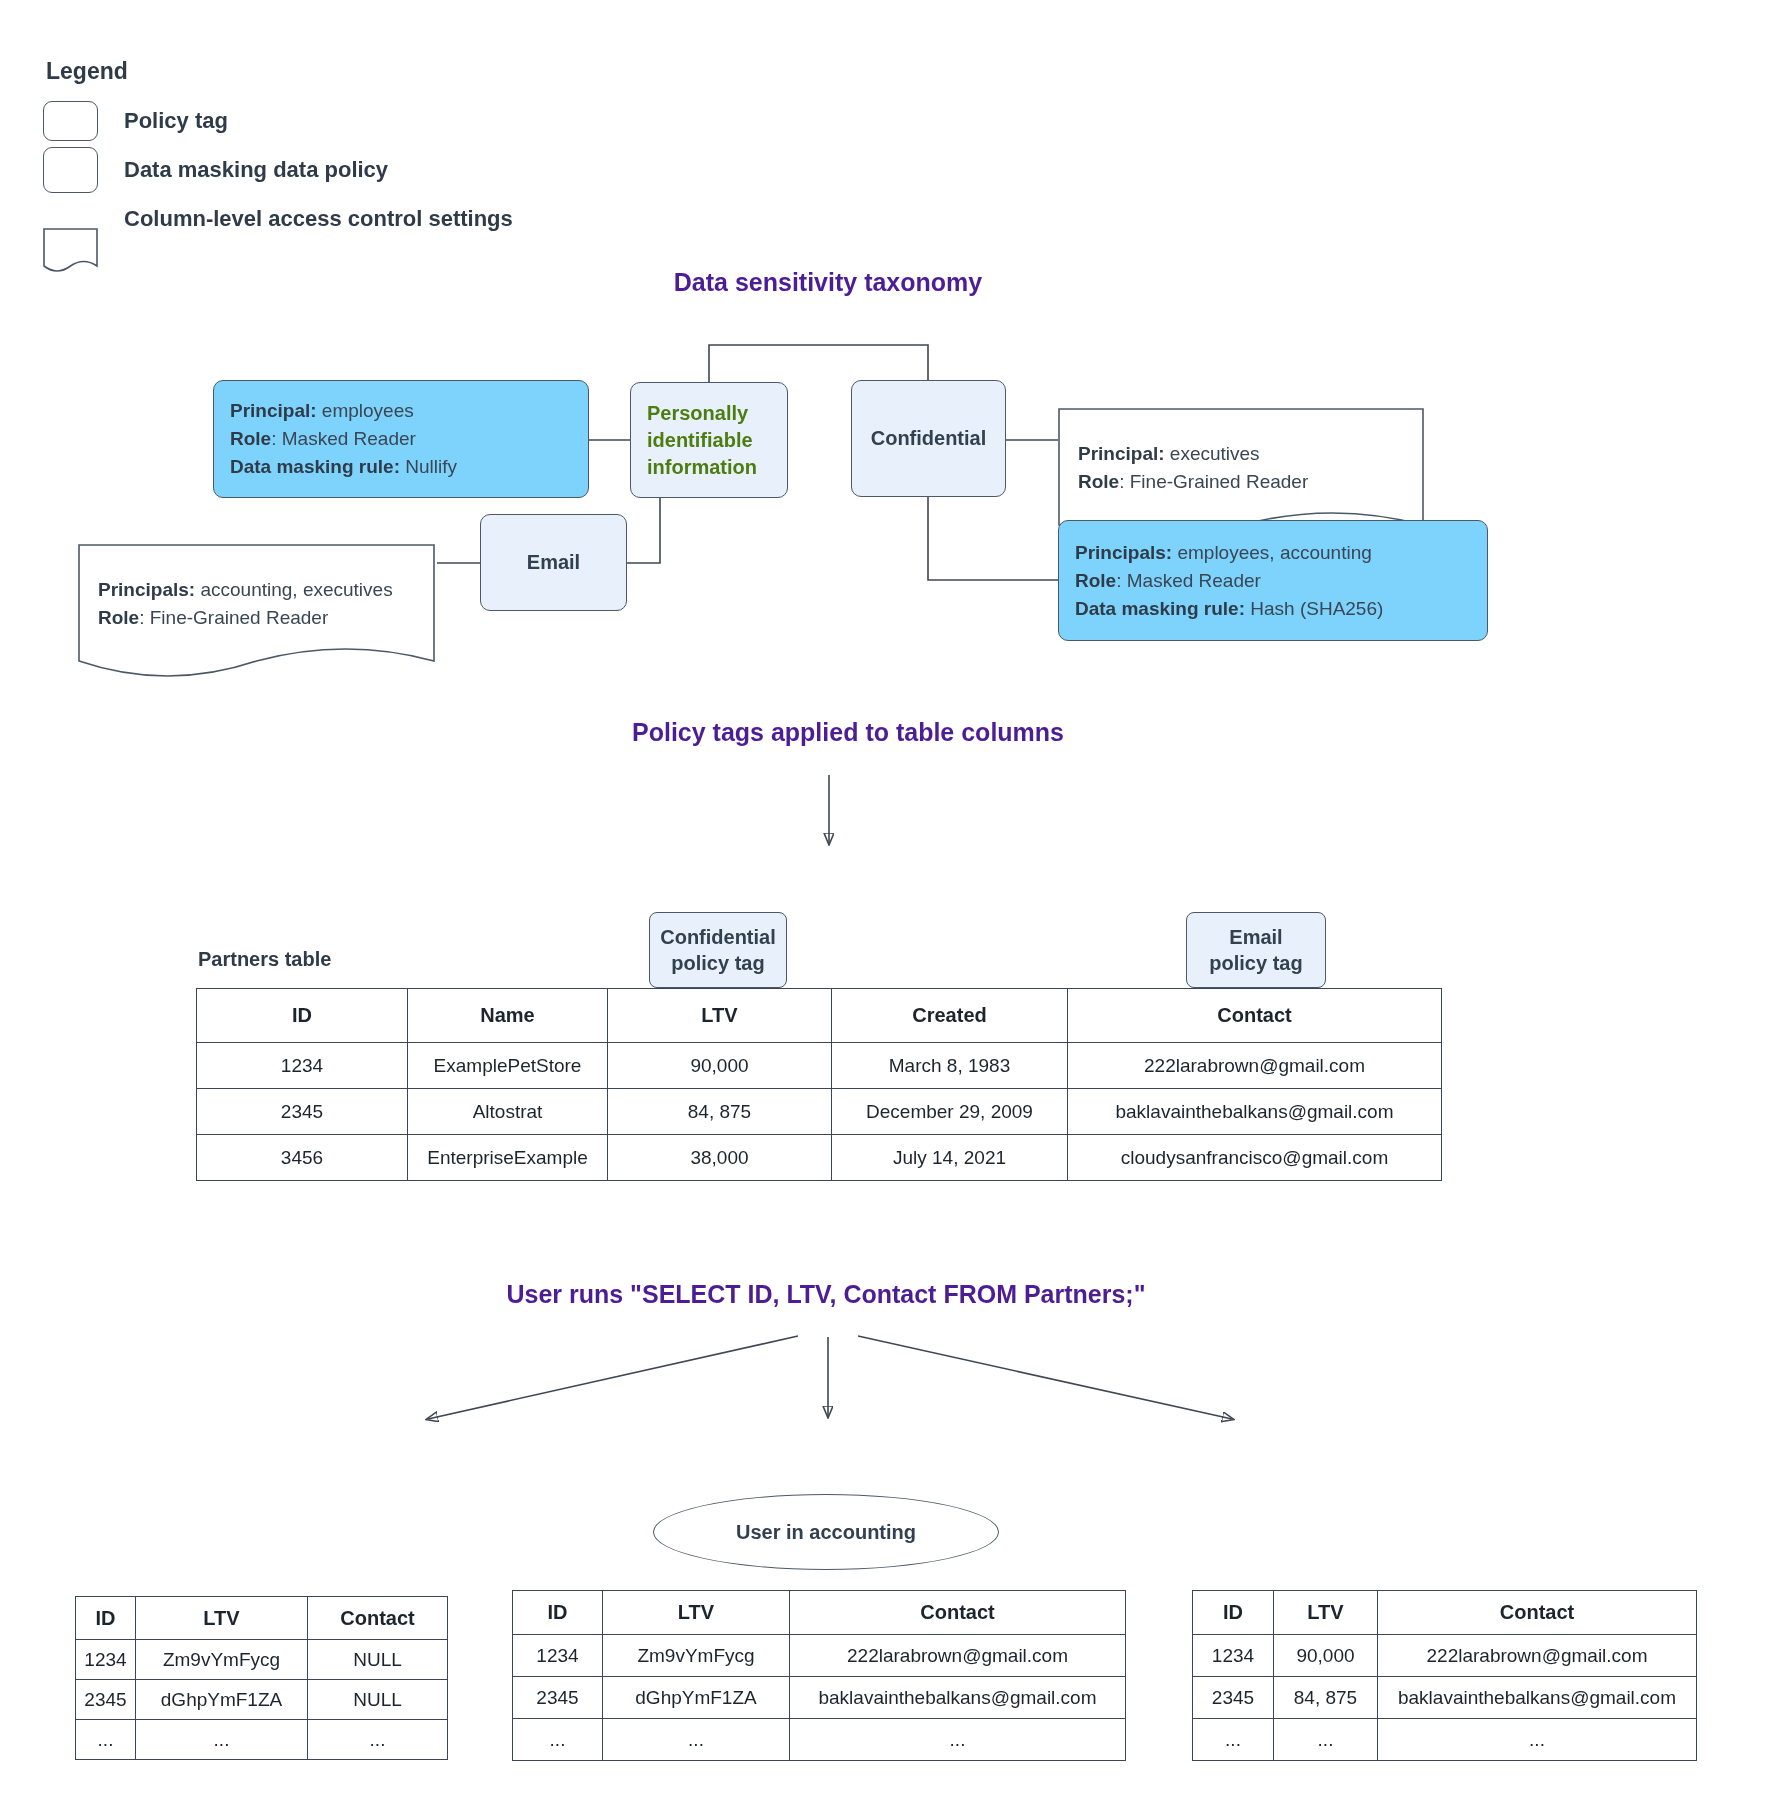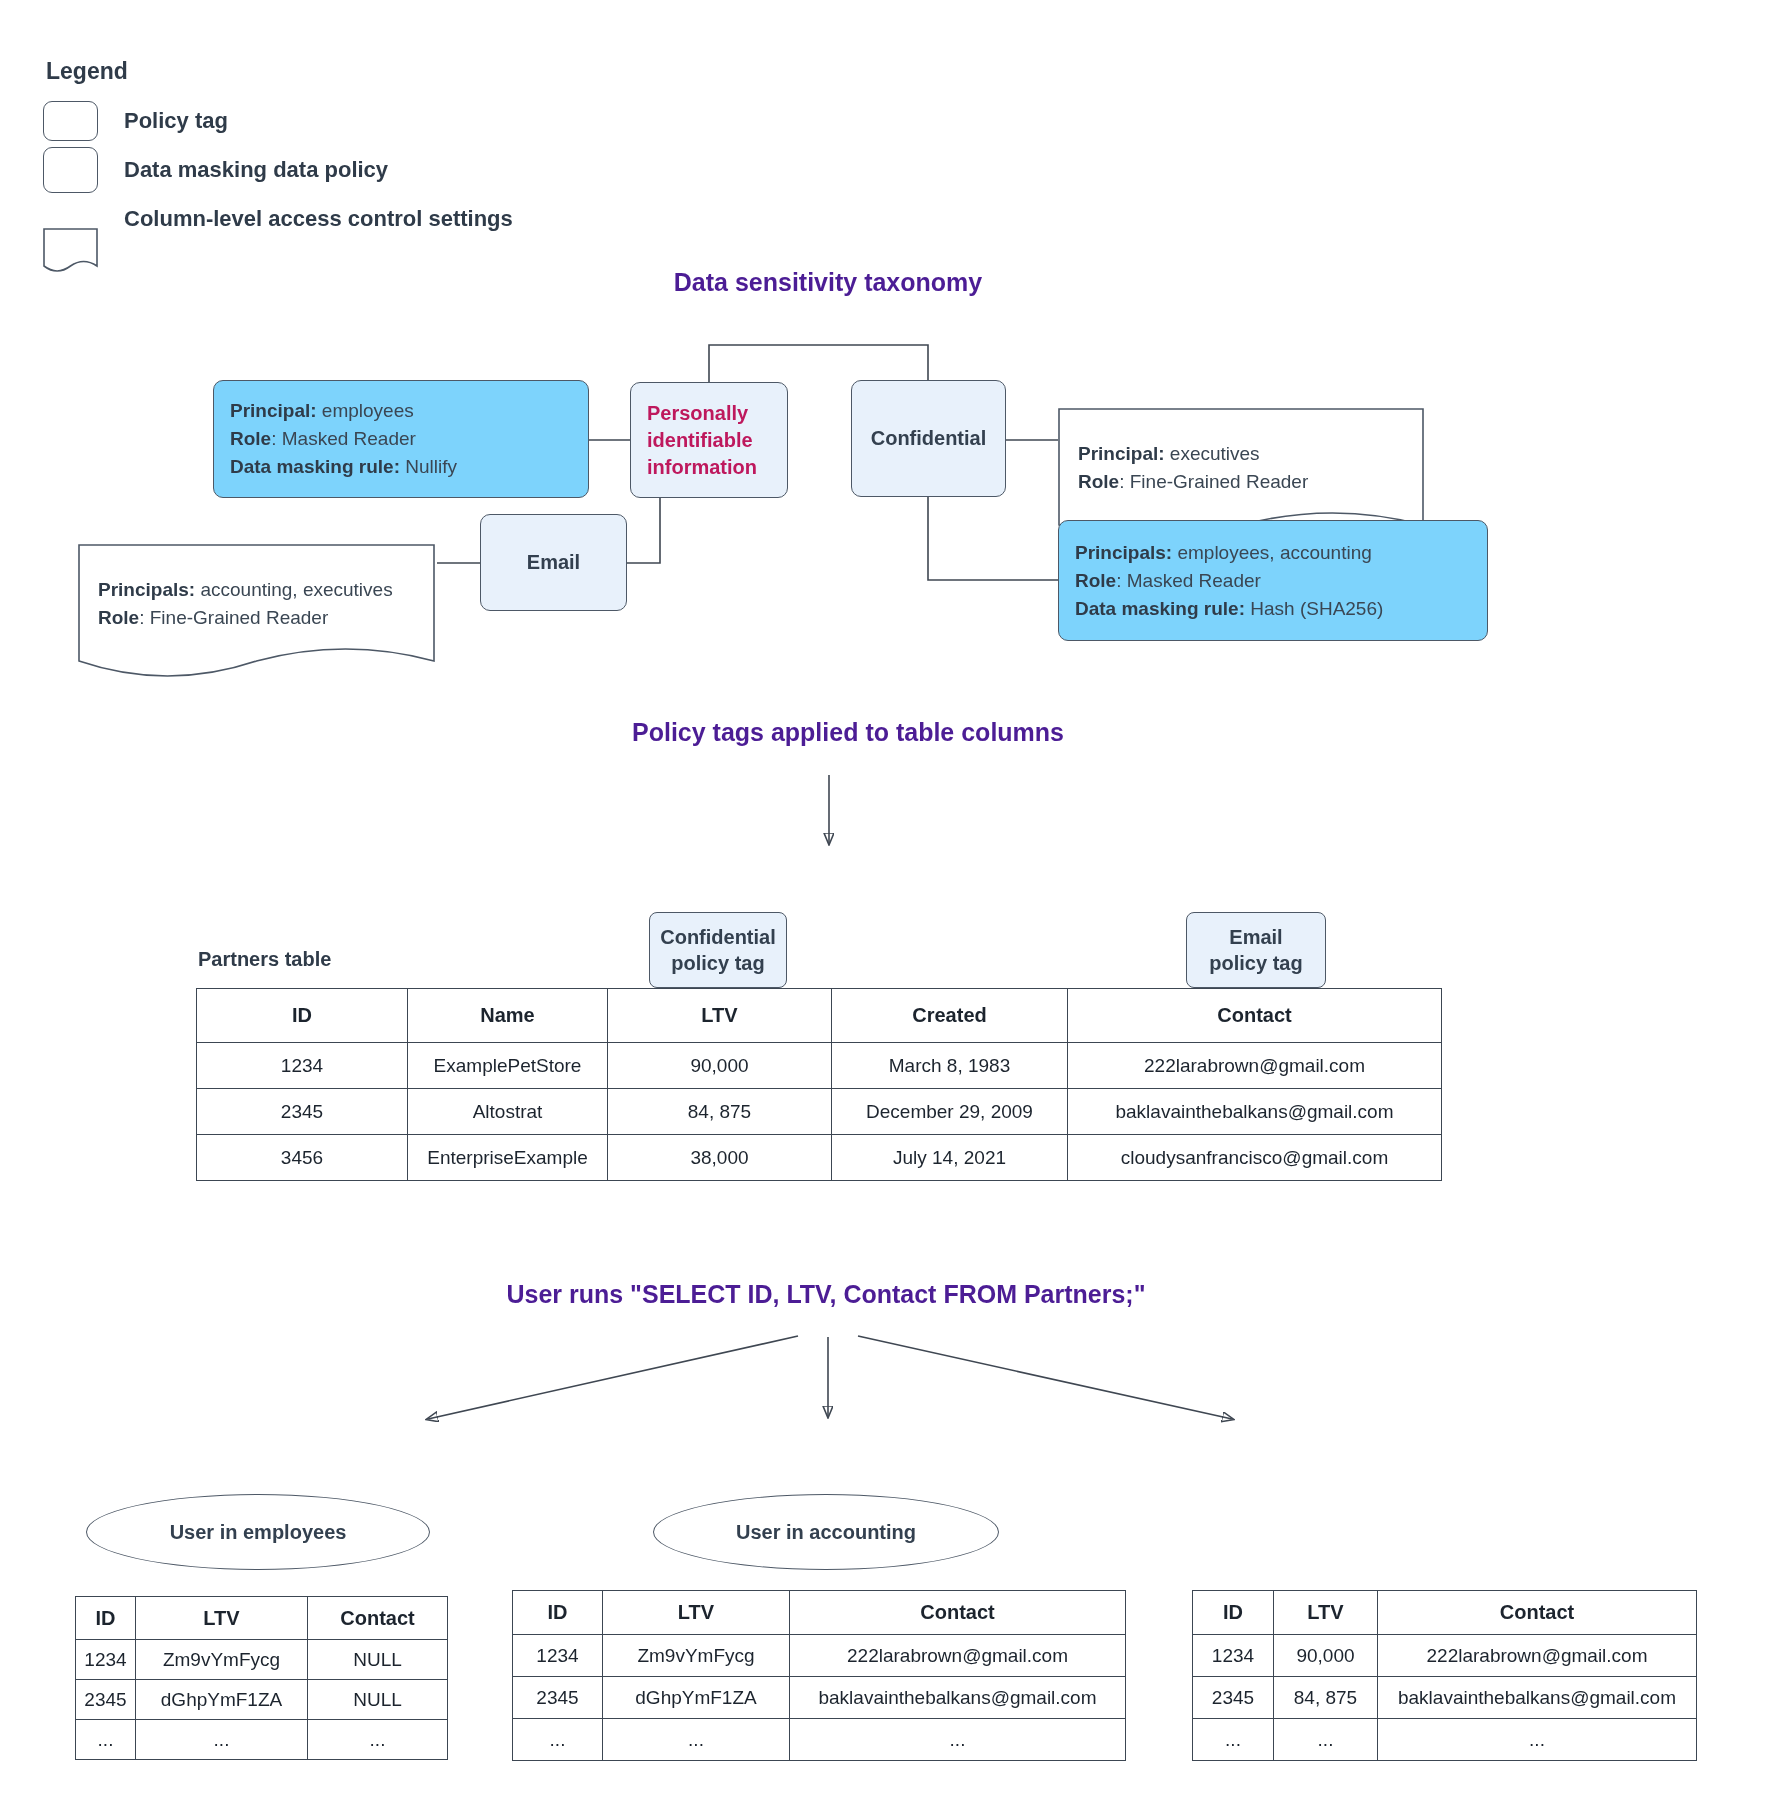--- a/index.html
+++ b/index.html
@@ -89,21 +89,21 @@
 
   <div class="sec-title" style="left:828px;top:268px;">Data sensitivity taxonomy</div>
 
   <div class="shape vtext" style="left:213px;top:380px;width:376px;height:118px;">
     <div class="line"><b>Principal:</b><span> employees</span></div>
     <div class="line"><b>Role</b><span>: Masked Reader</span></div>
     <div class="line"><b>Data masking rule:</b><span> Nullify</span></div>
   </div>
 
   <div class="shape tagfill" style="left:630px;top:382px;width:158px;height:116px;display:flex;align-items:center;">
-    <div style="font-weight:bold;font-size:20px;line-height:27px;color:#be185d;padding-left:16px;">Personally identifiable information</div>
+    <div style="font-weight:bold;font-size:20px;line-height:27px;color:#4d7c0f;padding-left:16px;">Personally identifiable information</div>
   </div>
 
   <div class="shape tagfill center-lbl" style="left:851px;top:380px;width:155px;height:117px;">
     <span>Confidential</span>
   </div>
 
   <div class="doc" style="left:1058px;top:376px;">
     <svg width="366" height="160" viewBox="0 0 366 160">
       <path d="M1,1 L365,1 L365,117 Q274.5,93 183,117 Q91.5,147 1,117 Z" fill="#fff" stroke="#4d5866" stroke-width="1.6"></path>
     </svg>
@@ -181,23 +181,20 @@
       <td>EnterpriseExample</td>
       <td>38,000</td>
       <td>July 14, 2021</td>
       <td>cloudysanfrancisco@gmail.com</td>
     </tr>
   </tbody>
     </table>
 
   <div class="sec-title" style="left:826px;top:1280px;">User runs "SELECT ID, LTV, Contact FROM Partners;"</div>
 
-  <div class="ellipse" style="left:86px;top:1494px;width:344px;height:76px;">
-    <span>User in employees</span>
-  </div>
   <div class="ellipse" style="left:653px;top:1494px;width:346px;height:76px;">
     <span>User in accounting</span>
   </div>
 
   <table class="grid" style="left:75px;top:1596px;width:372px;">
     <colgroup>
         <col style="width:60px">
         <col style="width:172px">
         <col style="width:140px">
       </colgroup>

